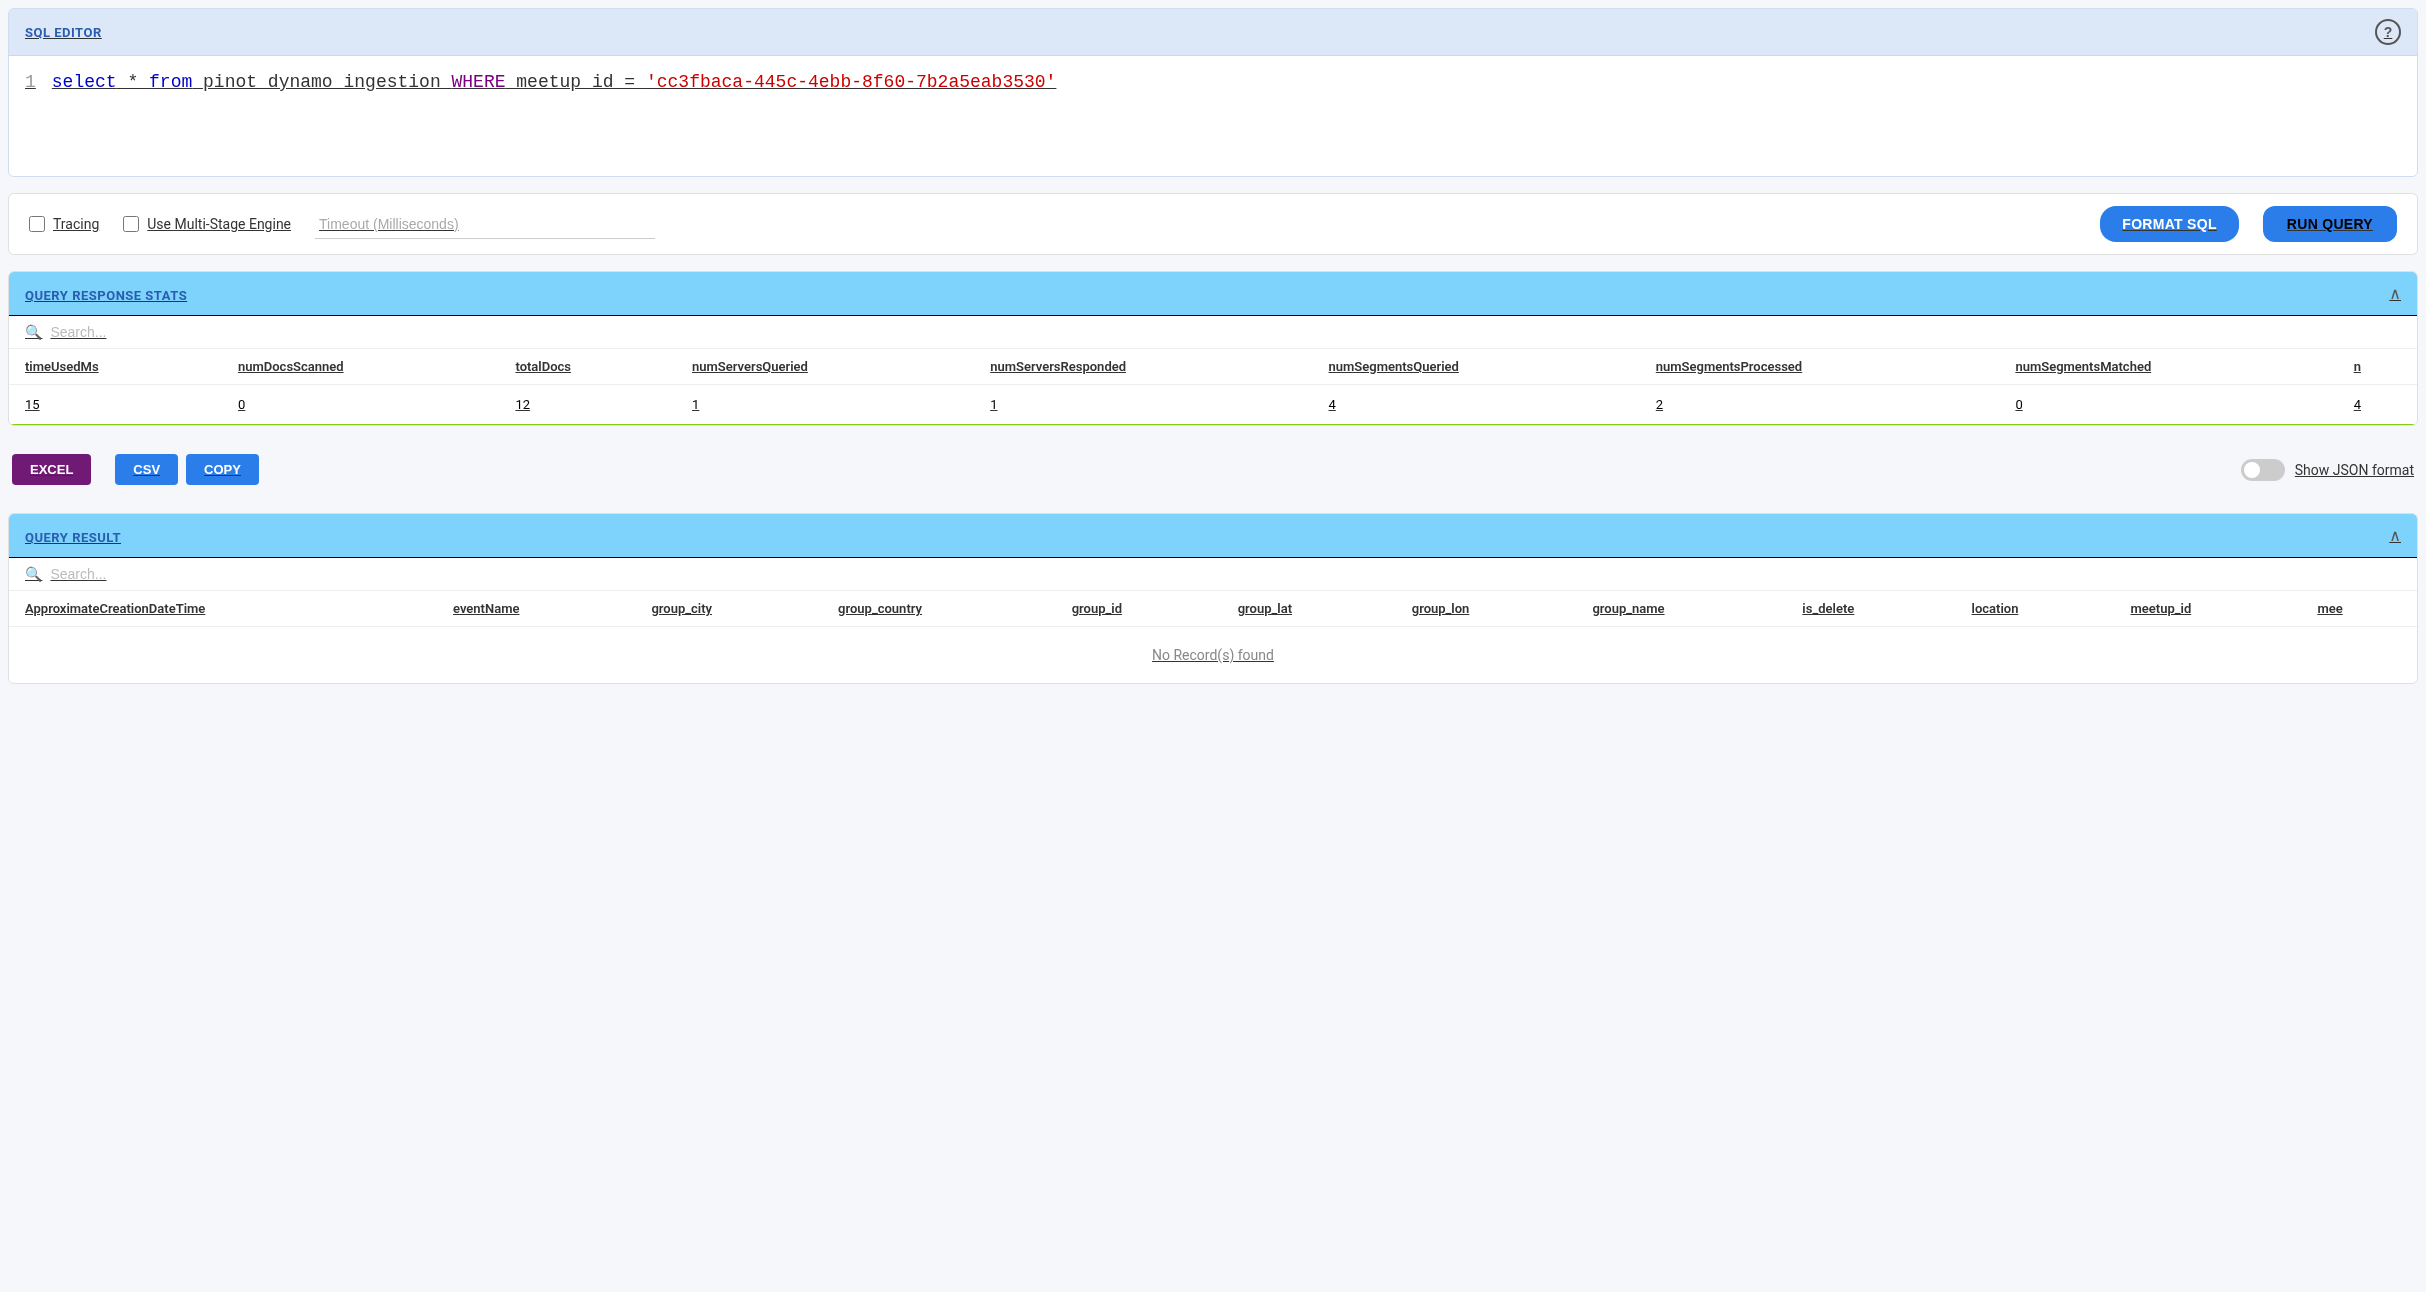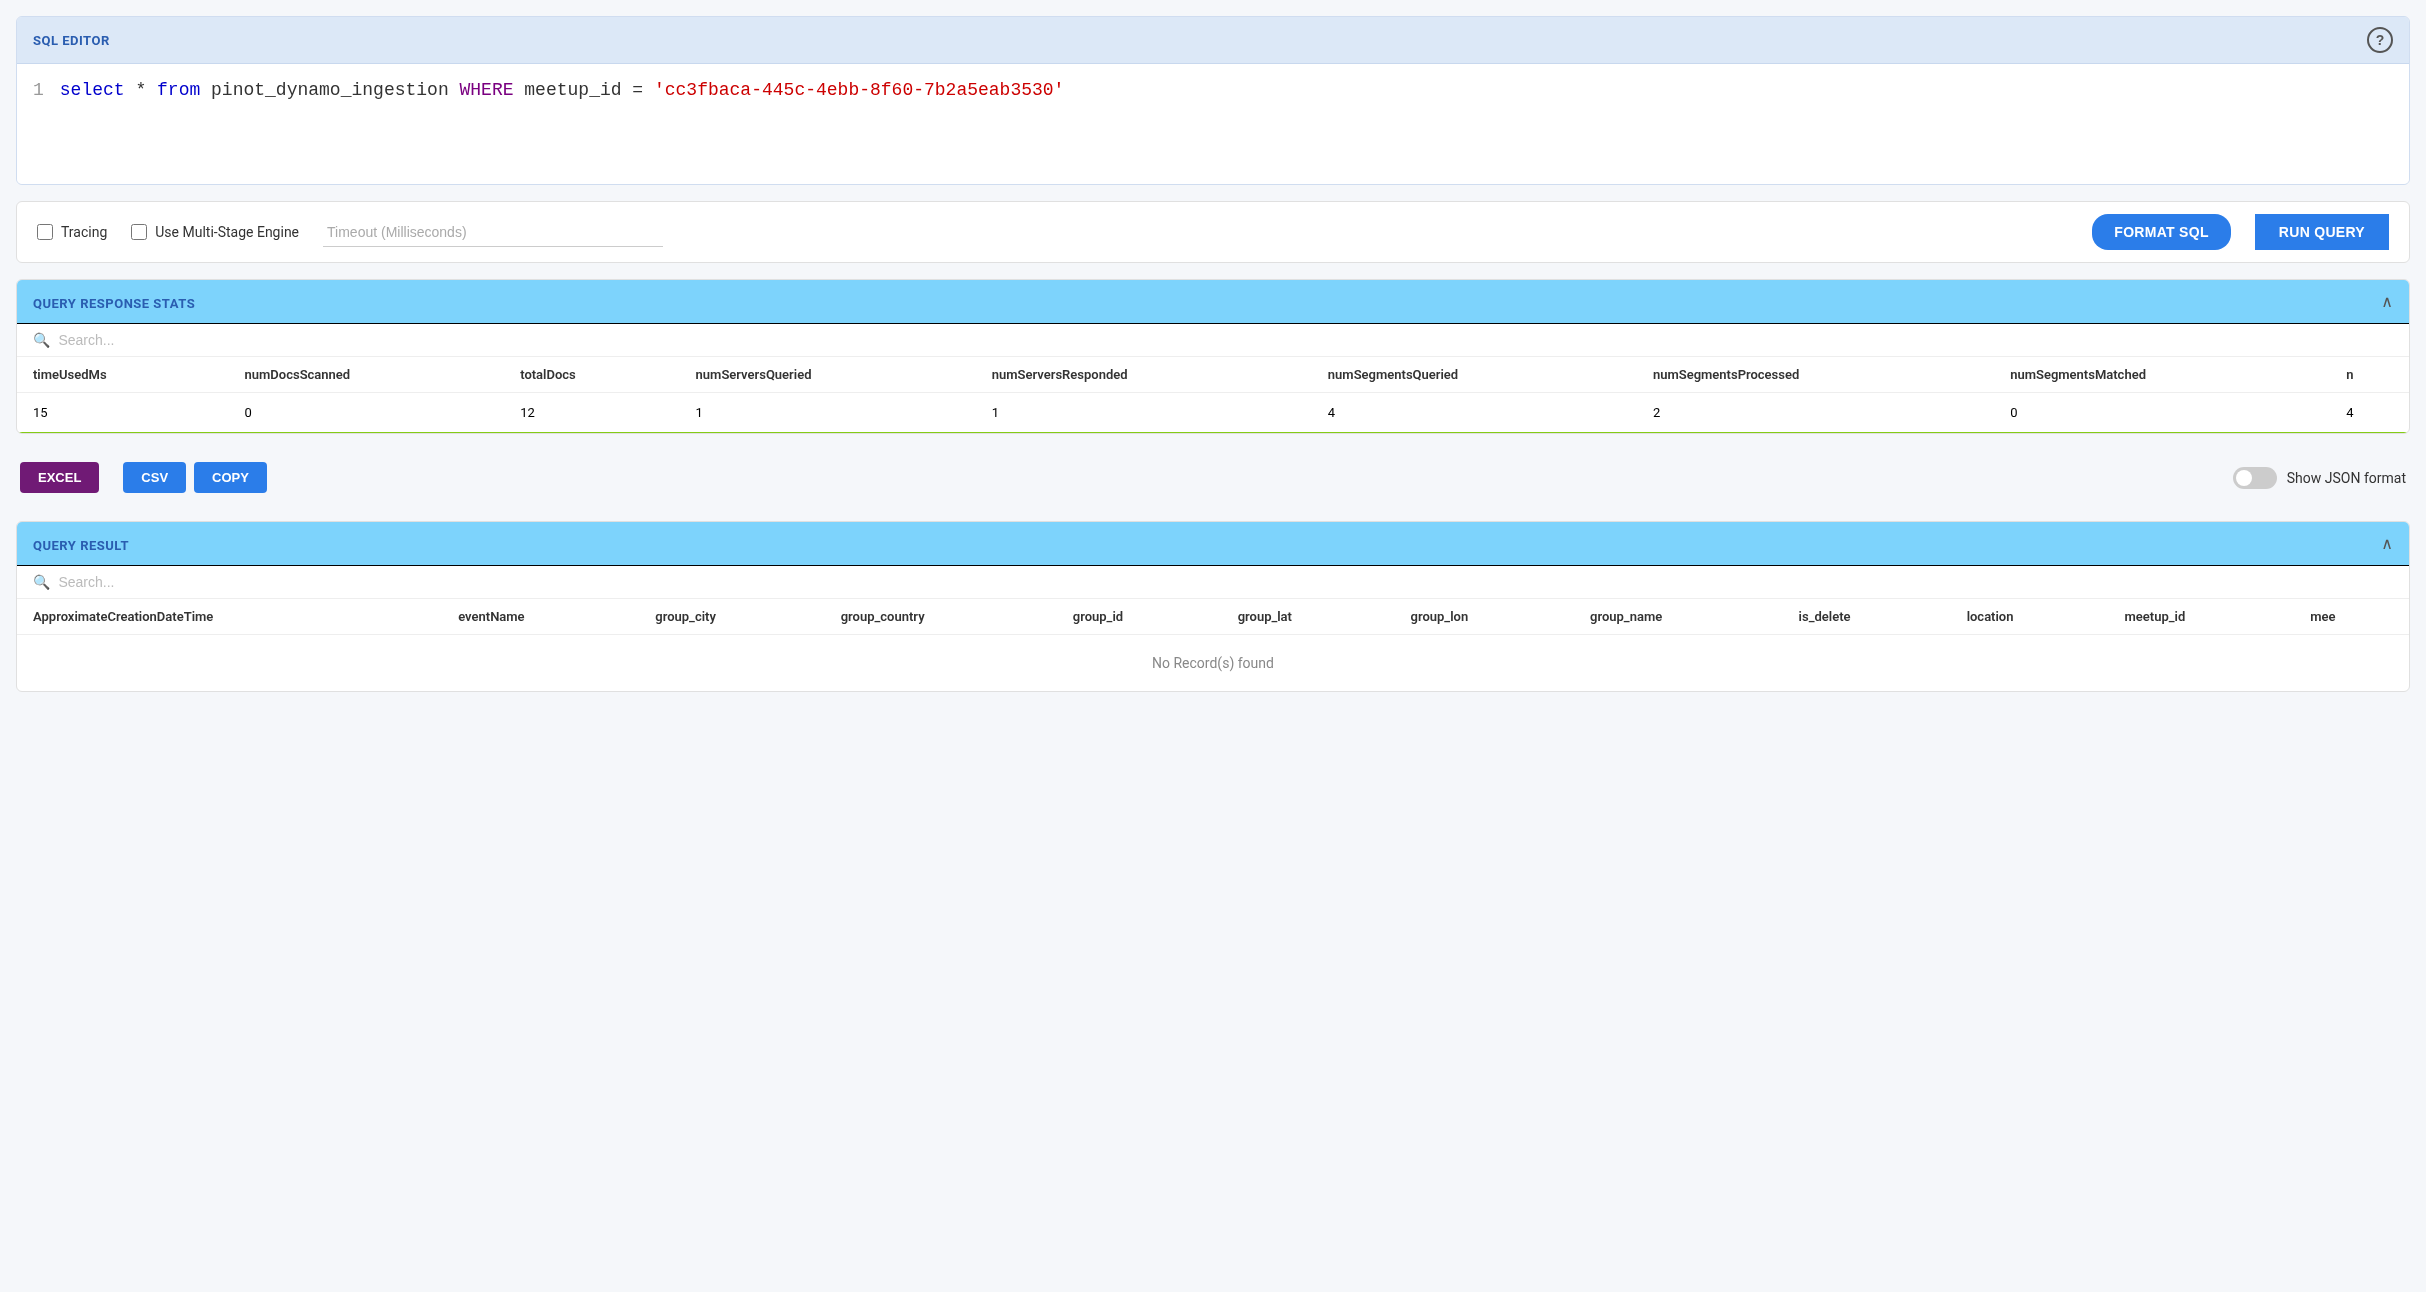--- a/index.html
+++ b/index.html
@@ -4,22 +4,23 @@
   <style>
     * { box-sizing: border-box; margin: 0; padding: 0; }
     body {
       font-family: -apple-system, BlinkMacSystemFont, 'Segoe UI', Roboto, Arial, sans-serif;
       background: #f5f7fa;
       color: #333;
       font-size: 14px;
     }
 
     .page-container {
-      padding: 16px;
+      padding: 8px;
       max-width: 100%;
+      text-decoration: underline;
     }
 
     
     .sql-editor-section {
       background: #eef3fb;
       border: 1px solid #d0ddf0;
       border-radius: 6px;
       margin-bottom: 16px;
       overflow: hidden;
     }
@@ -130,23 +131,23 @@
       border-radius: 16px;
       padding: 10px 22px;
       font-size: 14px;
       font-weight: 600;
       cursor: pointer;
       letter-spacing: 0.3px;
     }
 
     .btn-run-query {
       background: #2b7de9;
-      color: #ffffff;
-      border: none;
-      border-radius: 0;
+      color: #000000;
+      border: none;
+      border-radius: 12px;
       padding: 10px 24px;
       font-size: 14px;
       font-weight: 600;
       cursor: pointer;
       letter-spacing: 0.3px;
     }
 
     
     .stats-section {
       background: #fff;

